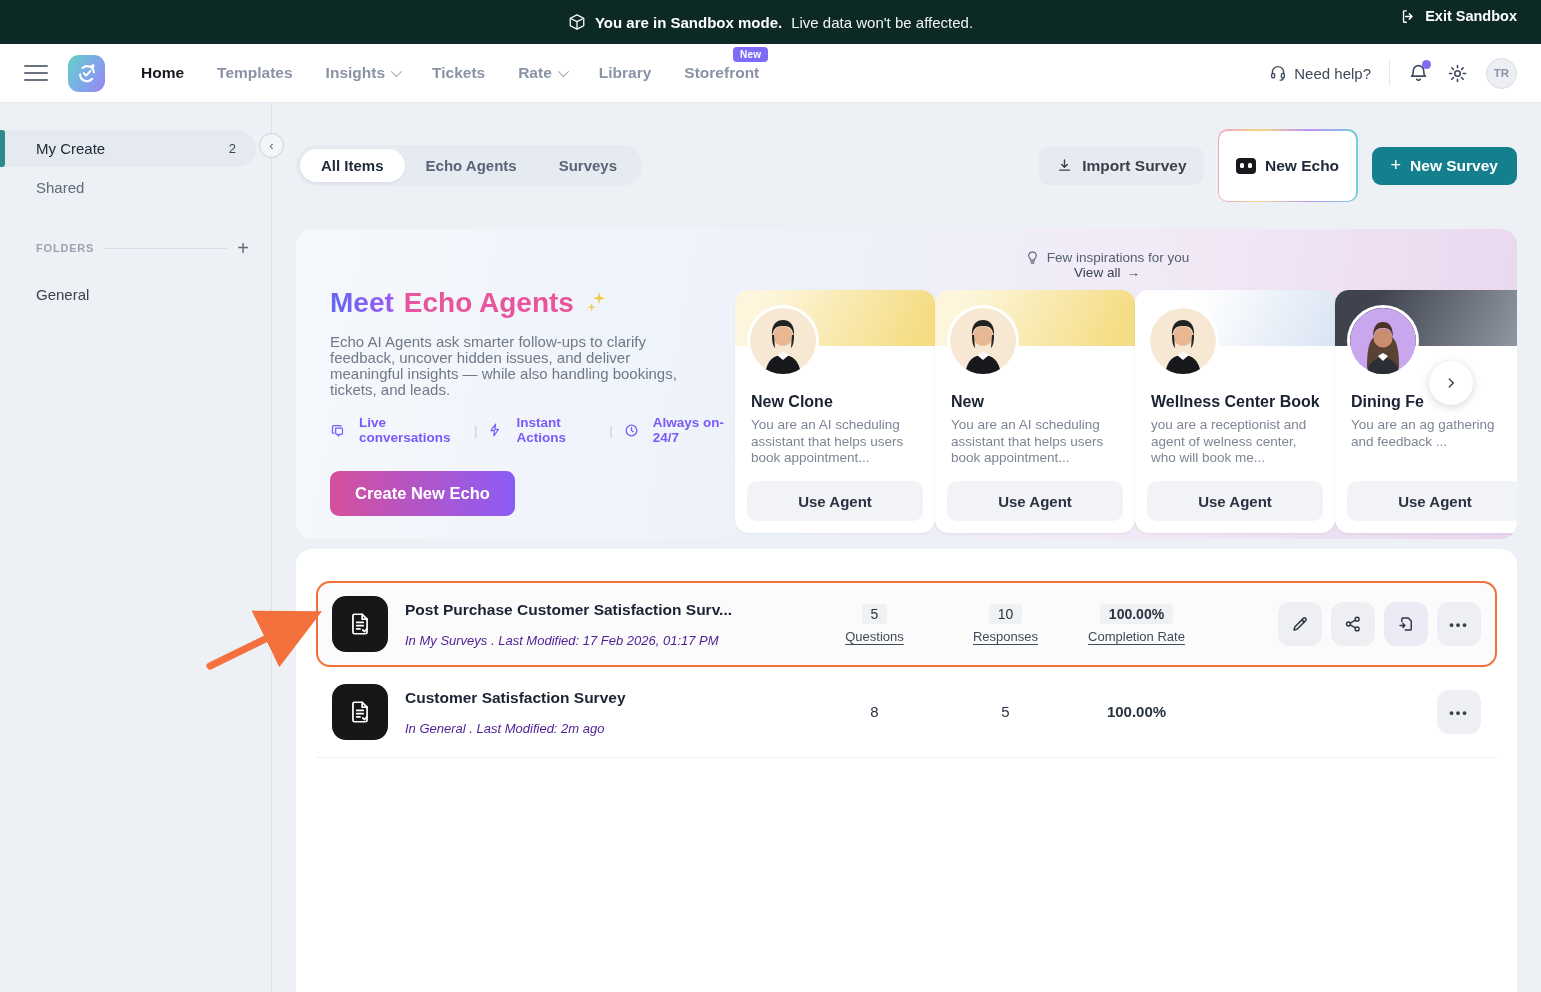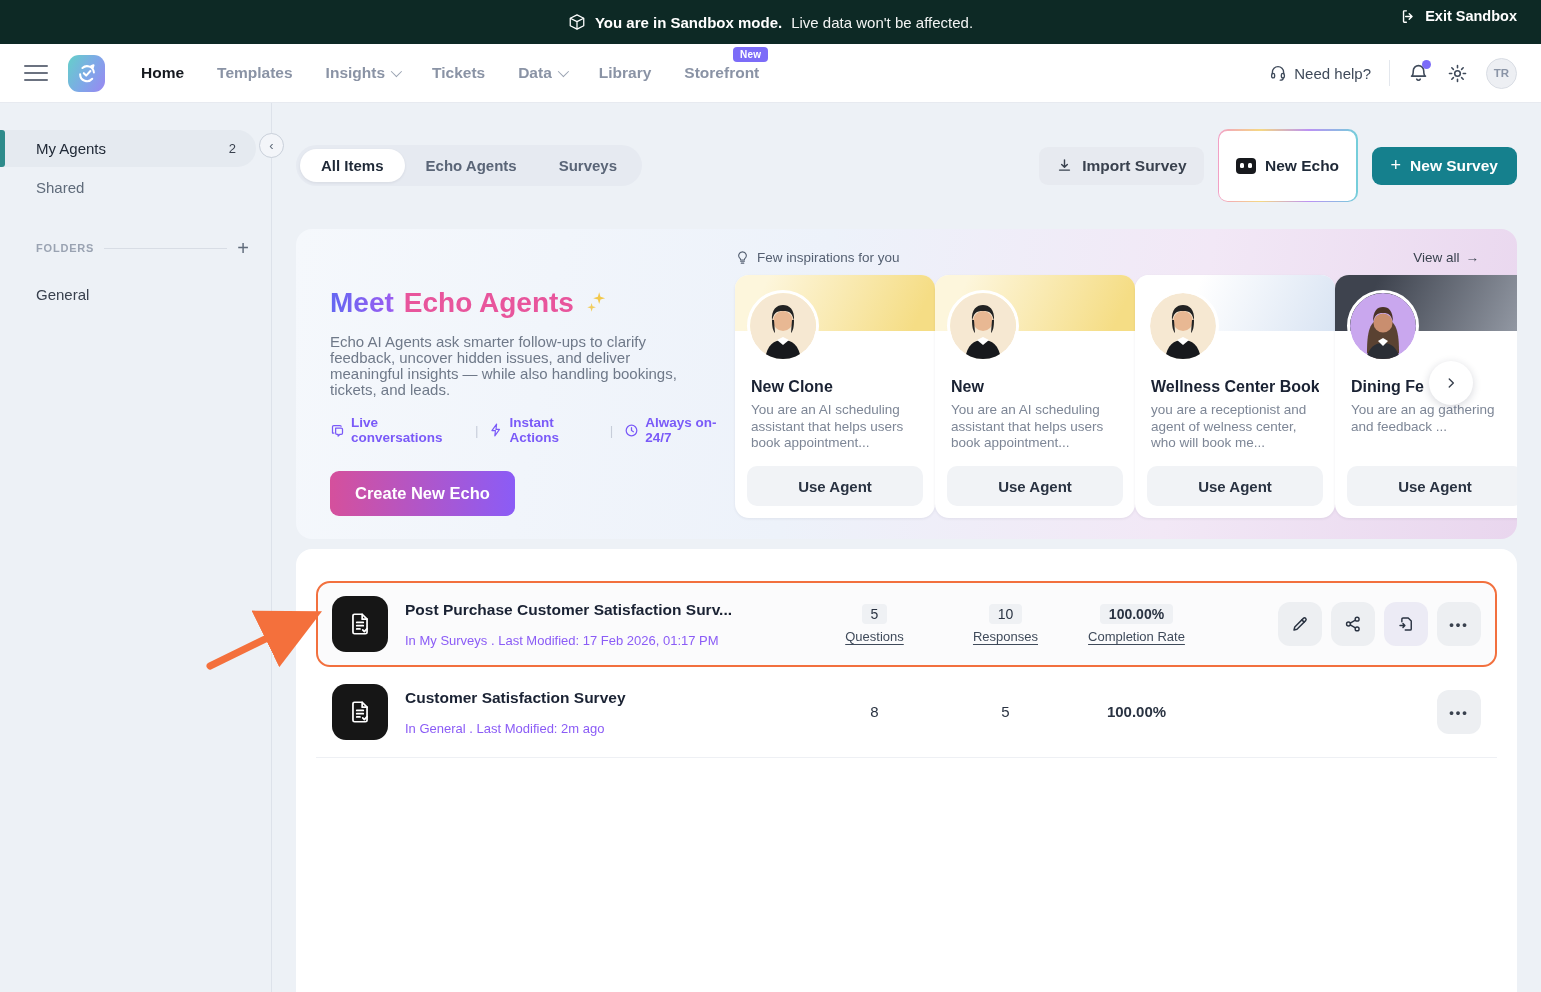--- a/index.html
+++ b/index.html
@@ -103,28 +103,28 @@
     margin-top:27px; height:310px; border-radius:16px; overflow:hidden; display:flex; flex-shrink:0;
     background:linear-gradient(100deg,#F5F8FC 0%,#EDF2FA 42%,#F2E8F6 72%,#E9D6EE 100%);
     position:relative;
   }
   .promo-left { width:439px; flex-shrink:0; padding:58px 0 0 34px; }
   .promo-title { font-size:28px; font-weight:800; display:flex; align-items:center; gap:10px; }
   .t-meet { background:linear-gradient(90deg,#6467F2,#9A5CF0); -webkit-background-clip:text; background-clip:text; color:transparent; }
   .t-echo { color:#E8559C; }
   .promo-desc { margin-top:15px; font-size:15px; line-height:16px; color:#6F7989; width:372px; }
   .promo-feats { margin-top:17px; display:flex; align-items:center; gap:11px; font-size:13.5px; color:#7A5AF8; font-weight:600; }
-  .feat { display:flex; align-items:center; gap:6px;justify-content:space-between; }
+  .feat { display:flex; align-items:center; gap:14px;justify-content:space-between; }
   .fsep { color:#C7CDD9; font-weight:400; }
   .btn-cta {
     margin-top:26px; display:inline-block; padding:13px 25px; border-radius:9px; border:none; cursor:pointer;
     background:linear-gradient(90deg,#D5509C,#8B5CF6); color:#fff; font-size:16.5px; font-weight:700;
   }
   .promo-right { flex:1; position:relative; padding-top:21px; min-width:0; }
-  .insp-row { display:flex; align-items:center; justify-content:space-between; padding-right:38px; }
+  .insp-row { display:flex; align-items:center; justify-content:space-between; padding-right:38px;flex-direction:column; }
   .insp-label { display:flex; align-items:center; gap:7px; font-size:13.5px; color:#556072; }
   .view-all { font-size:13.5px; color:#39414E; cursor:pointer; display:flex; gap:6px; align-items:center; }
   .agent-cards { display:flex; margin-top:10px;border-radius:30px; }
   .agent-card {
     width:200px; min-width:200px; height:243px; border-radius:14px; background:#fff; position:relative;
     box-shadow:0 1px 3px rgba(25,35,60,.07); overflow:hidden; flex-shrink:0;
   }
   .agent-head { height:56px; }
   .head-yellow { background:linear-gradient(115deg,#FDF6DC 15%,#F5DD85 90%); }
   .head-blue { background:linear-gradient(115deg,#FFFFFF 30%,#D9E4F3 100%); }
@@ -150,21 +150,21 @@
   .list-card { margin-top:10px; background:#fff; border-radius:16px 16px 0 0; padding:16px 20px 0; flex:1; }
   .srow { display:flex; align-items:center; }
   .srow-1 { margin-top:16px; border:2.5px solid #F2703E; border-radius:14px; padding:13px 14px; background:#FBFBFC; }
   .srow-2 { padding:17px 16px 17px 16px; border-bottom:1px solid #EEF0F4; }
   .doc-tile {
     width:56px; height:56px; border-radius:14px; background:#161616; flex-shrink:0;
     display:flex; align-items:center; justify-content:center;
   }
   .srow-info { margin-left:17px; min-width:0; flex:1; }
   .srow-title { font-size:15.5px; font-weight:700; color:#1A2233; white-space:nowrap; overflow:hidden; }
-  .srow-meta { margin-top:14px; font-size:13px; color:#8b5cf6; }
+  .srow-meta { margin-top:14px; font-size:13px; color:#4c1d95;font-style:italic; }
   .srow-stats { display:flex; align-items:center; flex-shrink:0; }
   .stat { width:131px; text-align:center; }
   .stat-val { display:inline-block; font-size:14px; color:#2A3342; padding:2px 9px; border-radius:4px; }
   .stat-val.badged { background:#EFF1F4; }
   .stat-val.bold { font-weight:700; }
   .stat-val.plain { padding:0; font-size:15px; }
   .stat-label { margin-top:5px; font-size:13px; color:#3F4A5A; text-decoration:underline; text-underline-offset:3px; cursor:pointer; }
   .srow-actions { display:flex; gap:9px; margin-left:76px; width:203px; justify-content:flex-end; flex-shrink:0; }
   .act-btn {
     width:44px; height:44px; border-radius:12px; border:none; background:#EDEFF2; color:#2A3342;
@@ -221,21 +221,21 @@
         <span>Templates</span>
       </div>
     <div class="nav-item">
         <span>Insights</span>
         <span class="chev"></span>
       </div>
     <div class="nav-item">
         <span>Tickets</span>
       </div>
     <div class="nav-item">
-        <span>Data</span>
+        <span>Rate</span>
         <span class="chev"></span>
       </div>
     <div class="nav-item">
         <span>Library</span>
       </div>
     <div class="nav-item">
       <span>Storefront</span>
       <span class="new-badge">New</span>
     </div>
   </nav>
@@ -268,21 +268,21 @@
     <div class="avatar">
         <span>TR</span>
       </div>
   </div>
 </div>
 
 <div class="page-body">
 
   <aside class="sidebar">
     <div class="side-item-active">
-      <span class="lbl">My Agents</span>
+      <span class="lbl">My Create</span>
       <span class="cnt">2</span>
     </div>
     <div class="side-item"><span>Shared</span></div>
     <div class="folders-row">
       <span class="flabel">FOLDERS</span>
       <span class="fline"></span>
       <span class="fplus">+</span>
     </div>
     <div class="folder-item"><span>General</span></div>
     <button class="collapse-btn">

